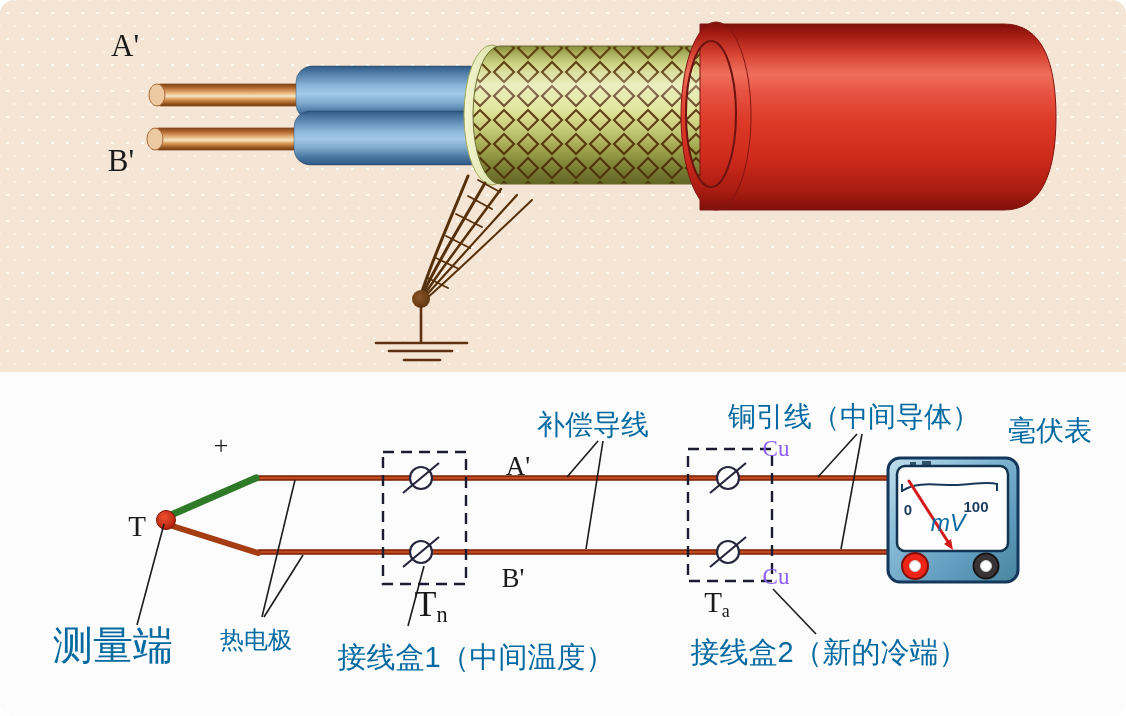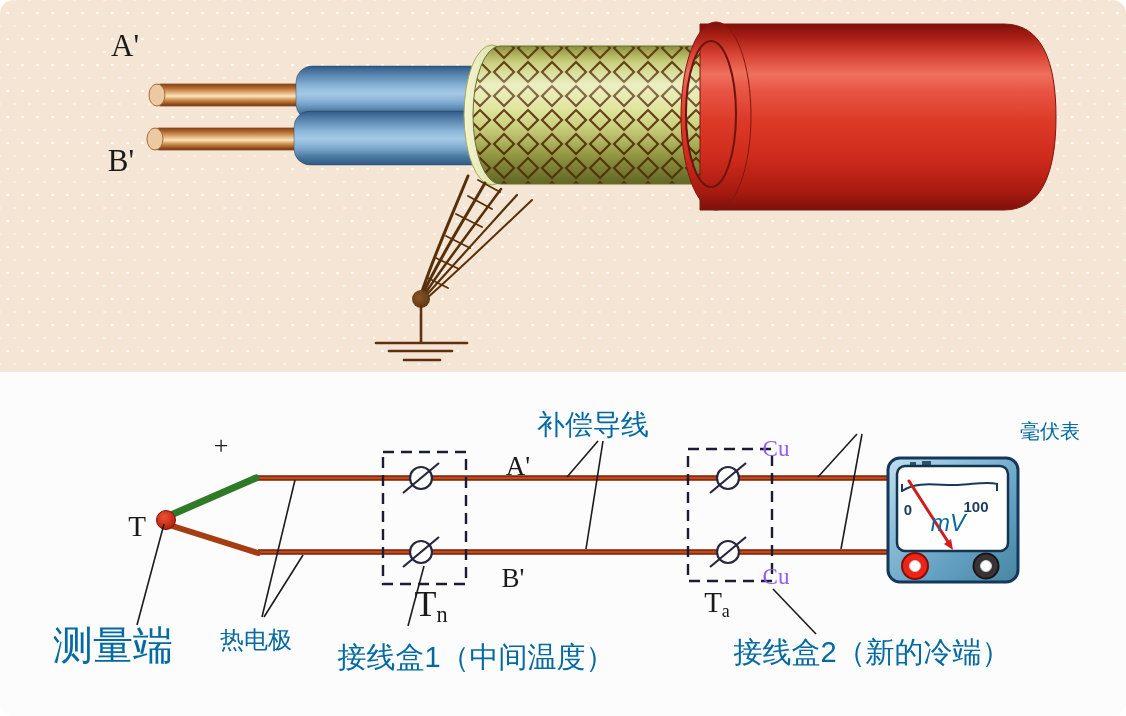--- a/index.html
+++ b/index.html
@@ -225,23 +225,24 @@
   <div class="lbl serif" style="left:518px;top:466px;font-size:27px;">A'</div>
   <div class="lbl serif" style="left:513px;top:578px;font-size:27px;">B'</div>
 
   <div class="lbl serif" style="left:431px;top:606px;font-size:36px;"><span>T</span><span class="sub">n</span></div>
   <div class="lbl serif" style="left:717px;top:604px;font-size:29px;"><span>T</span><span class="sub">a</span></div>
 
   <div class="lbl serif cu" style="left:776px;top:448px;font-size:23px;">Cu</div>
   <div class="lbl serif cu" style="left:776px;top:576px;font-size:23px;">Cu</div>
 
   <div class="lbl cjk" style="left:593px;top:425px;font-size:28px;">补偿导线</div>
-  <div class="lbl cjk" style="left:1050px;top:431px;font-size:20px;">毫伏表</div>
+  <div class="lbl cjk" style="left:854px;top:417px;font-size:28px;">铜引线（中间导体）</div>
+  <div class="lbl cjk" style="left:1050px;top:431px;font-size:28px;">毫伏表</div>
   <div class="lbl cjk" style="left:113px;top:645px;font-size:40px;">测量端</div>
   <div class="lbl cjk" style="left:256px;top:640px;font-size:24px;">热电极</div>
   <div class="lbl cjk" style="left:460px;top:657px;font-size:29px;margin-left:16px;">接线盒1（中间温度）</div>
-  <div class="lbl cjk" style="left:829px;top:652px;font-size:29px;margin-left:43px;">接线盒2（新的冷端）</div>
+  <div class="lbl cjk" style="left:829px;top:652px;font-size:29px;">接线盒2（新的冷端）</div>
 
   <div class="lbl meter-num" style="left:908px;top:509px;">0</div>
   <div class="lbl meter-num" style="left:976px;top:506px;">100</div>
   <div class="lbl meter-unit" style="left:948px;top:523px;">mV</div>
 
 </div>
 
 </body></html>

